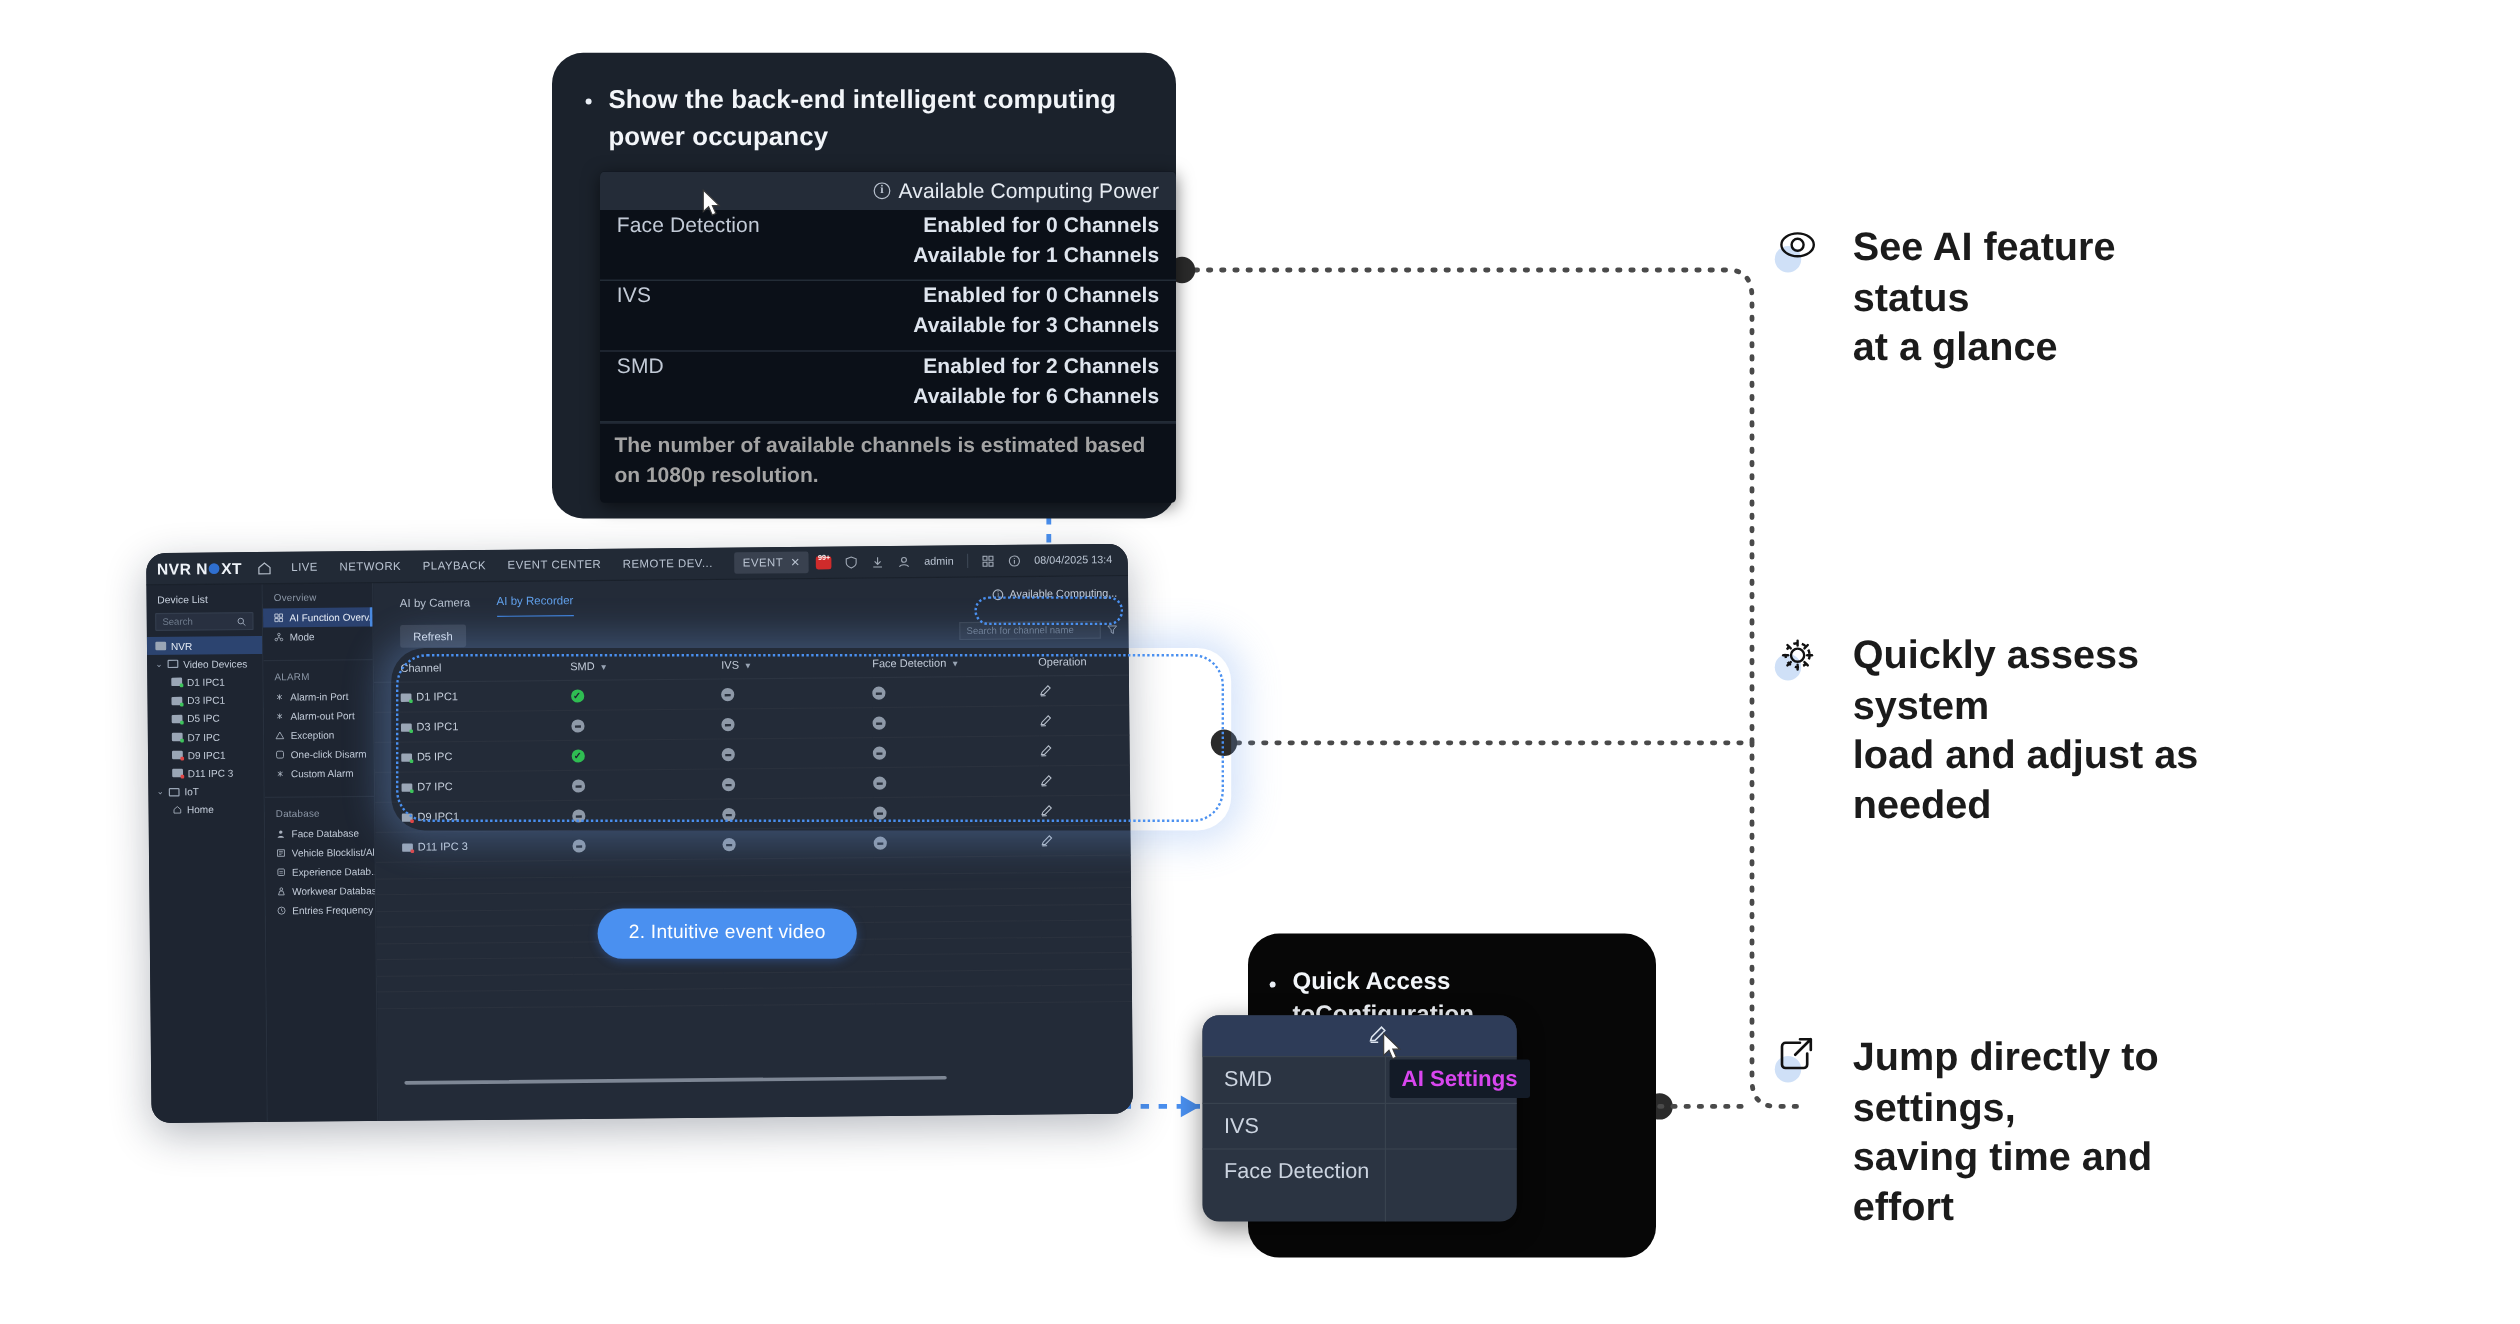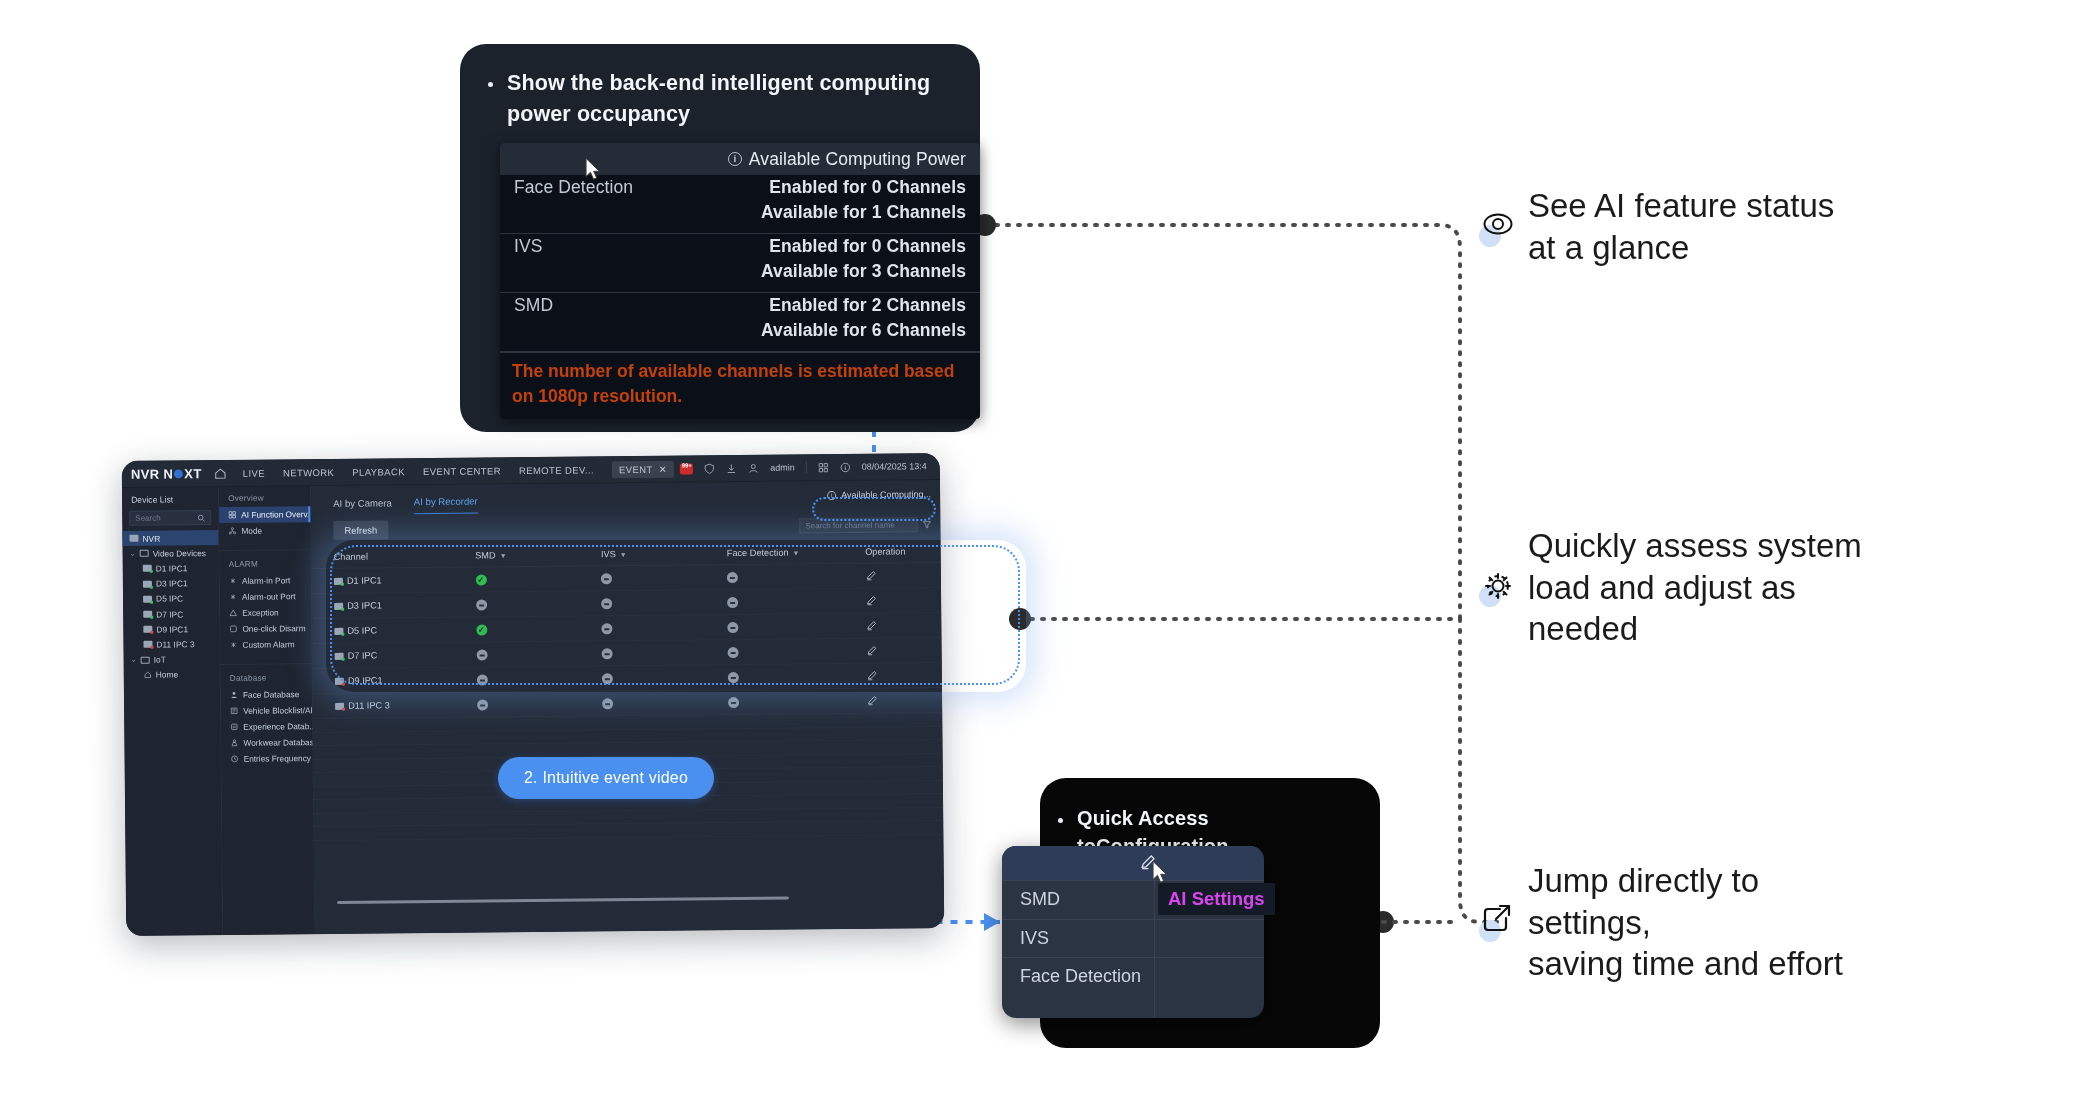--- a/index.html
+++ b/index.html
@@ -57,21 +57,21 @@
     flex: 0 0 auto; padding-left: 12px; font-size: 17.5px;
     color: #c2cad6; letter-spacing: .1px;
   }
   .acp-val {
     margin-left: auto; font-size: 17.5px; color: #dfe5ee;
     font-weight: bold; letter-spacing: .1px; white-space: nowrap;
   }
   #acp-note {
     border-top: 1px solid #2a333f;
     padding: 6px 14px 10px 12px;
-    font-size: 17.5px; line-height: 1.42; color: #c2410c; font-weight: bold;
+    font-size: 17.5px; line-height: 1.42; color: #a3a3a3; font-weight: bold;
   }
   #acp-cursor { position:absolute; left: 84px; top: 14px; width:18px; height:25px; }
 
   
   #app {
     position: absolute; left: 124px; top: 457px; width: 818px; height: 475px;
     background: #1e2430;
     border-radius: 16px;
     box-shadow: 0 10px 34px rgba(20,30,50,.30);
     overflow: hidden;
@@ -207,21 +207,21 @@
   #popup-vline { position:absolute; left: 152px; top:34px; width:1px; height:138px; background:#39434f; }
   #pen-hdr-ic { position:absolute; left: 138px; top: 7px; width: 17px; height:17px; }
   #popup-cursor { position:absolute; left: 149px; top: 14px; width:18px;height:25px; }
   #ai-settings-tip {
     position:absolute; left: 1158px; top: 883px;
     background:#131b27; color:#d946ef; font-size:18.5px; font-weight:bold;
     padding: 5px 10px; border-radius:2px; white-space:nowrap;
   }
 
   
-  .ann { position:absolute; display:flex; align-items:center; gap:6px; }
+  .ann { position:absolute; display:flex; align-items:flex-start; gap:22px;font-weight:bold; }
   .ann-ic { position:relative; width:44px;height:44px; flex:0 0 auto;}
   .ann-ic .halo { position:absolute; left:1px; bottom:2px; width:22px;height:22px;
     background:#cfe0f7; border-radius:50%; }
   .ann-ic svg { position:relative; }
   .ann-txt { font-size:33px; line-height:1.26; color:#1b1b1b; white-space:pre-line;
              font-family:"Liberation Sans", sans-serif; }
 
   
   #conn { position:absolute; left:0; top:0; width:2100px; height:1103px; pointer-events:none; }
 </style>

